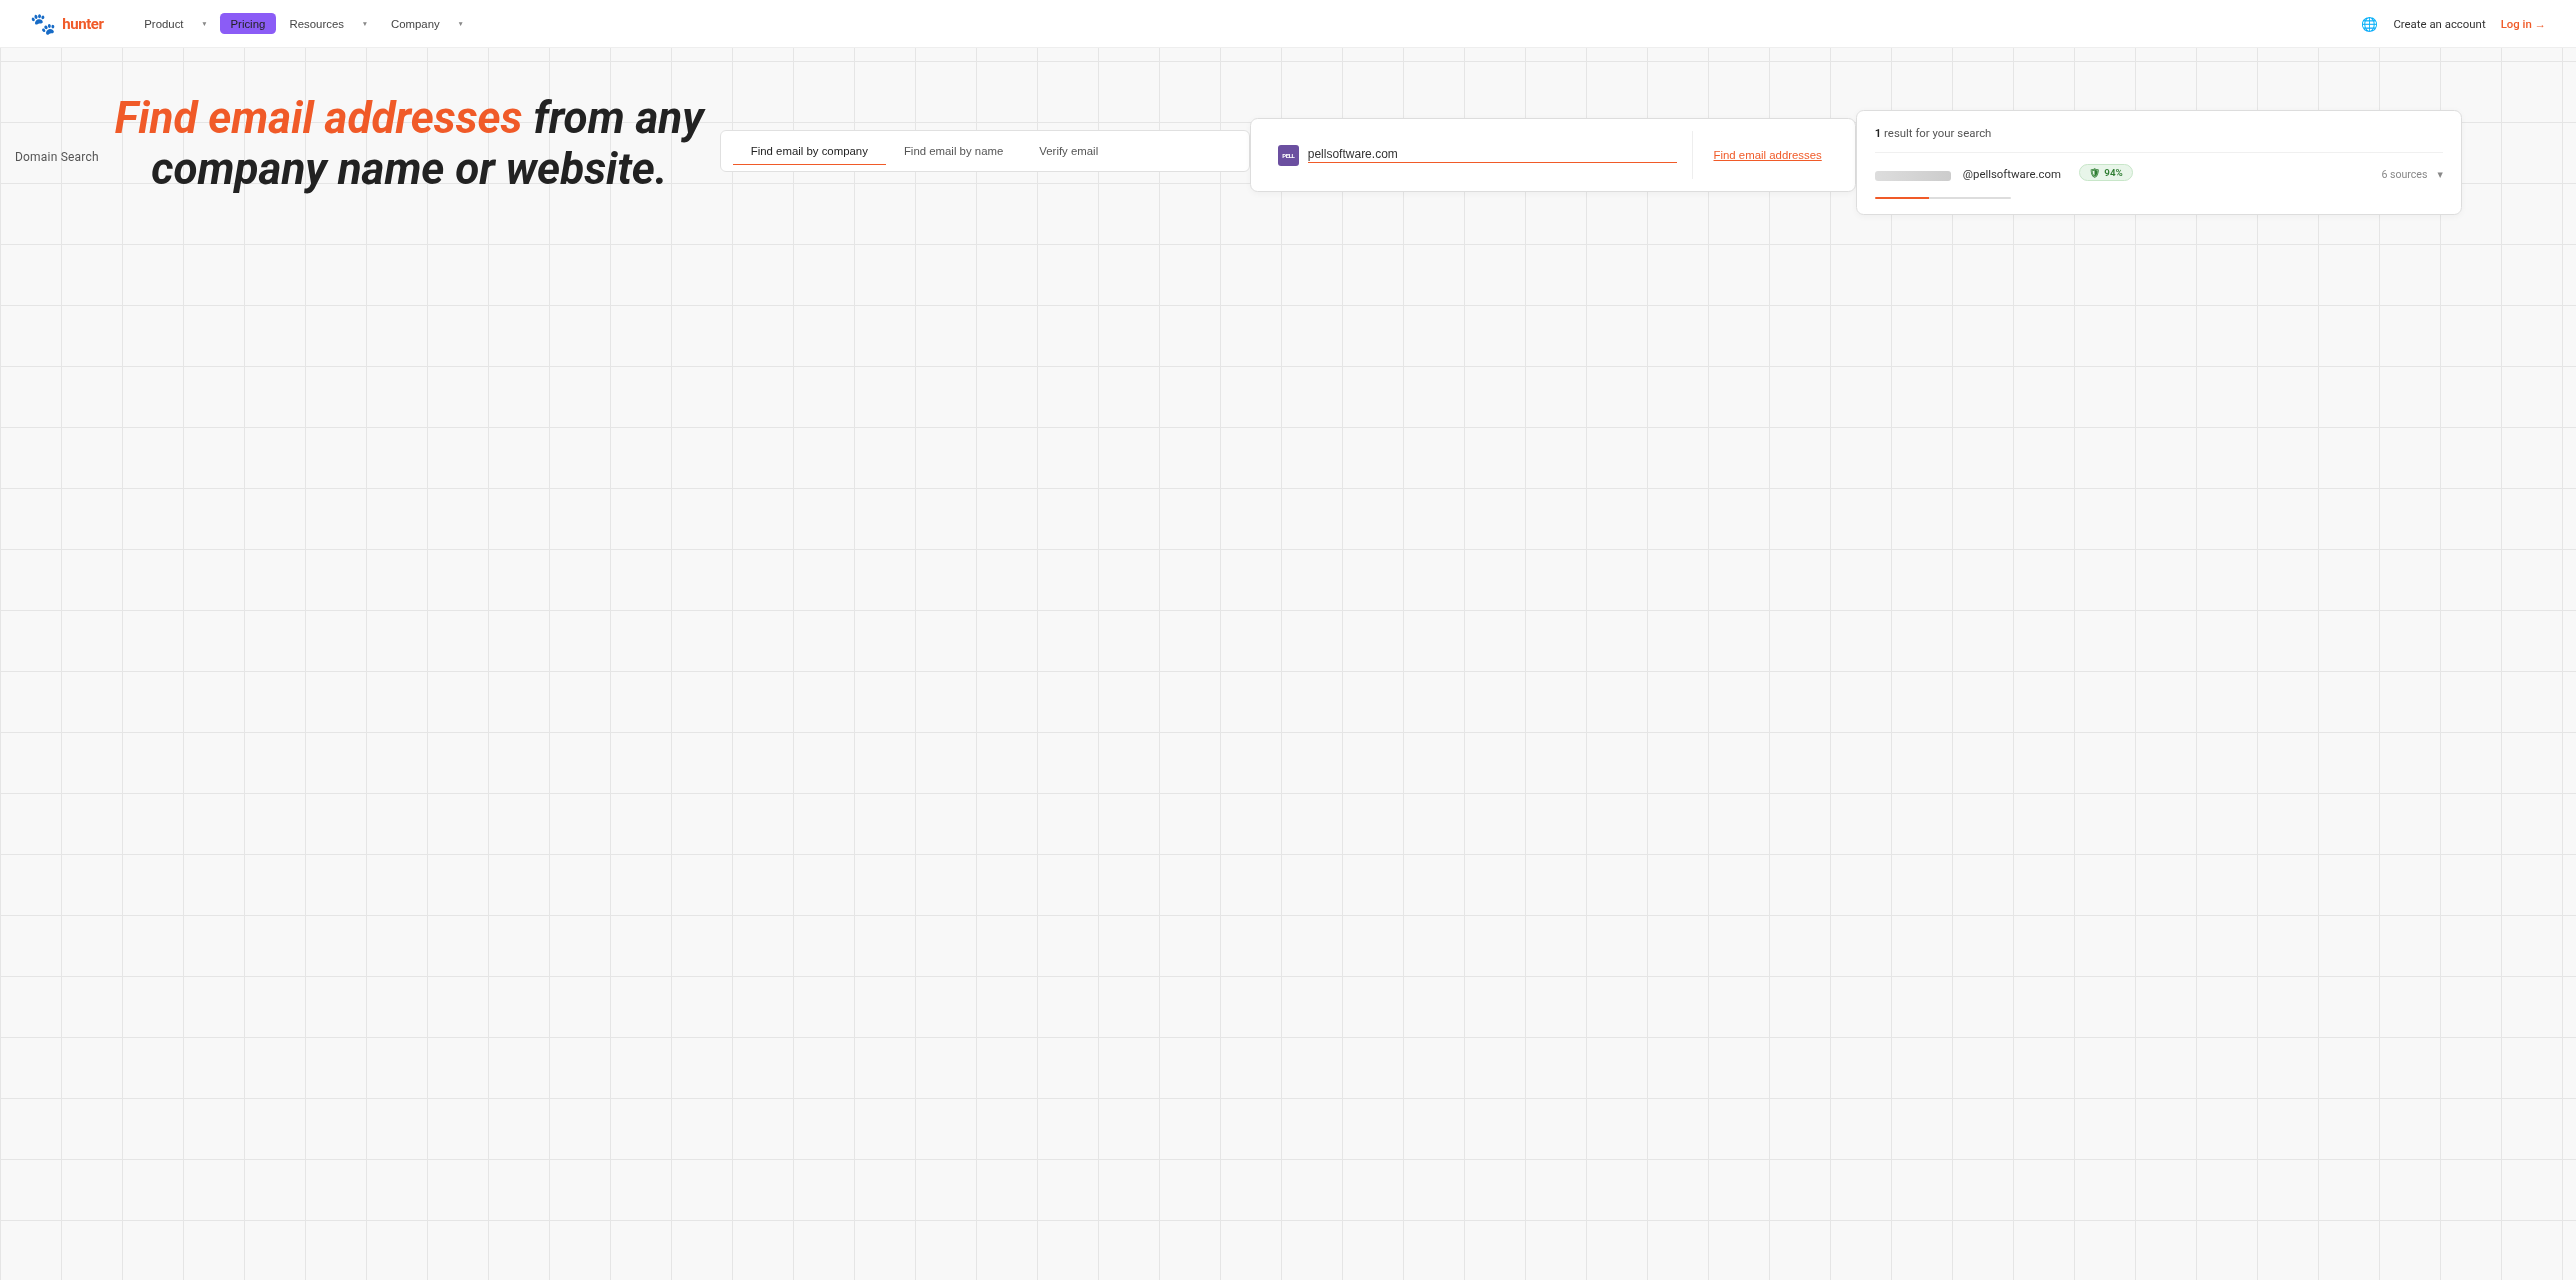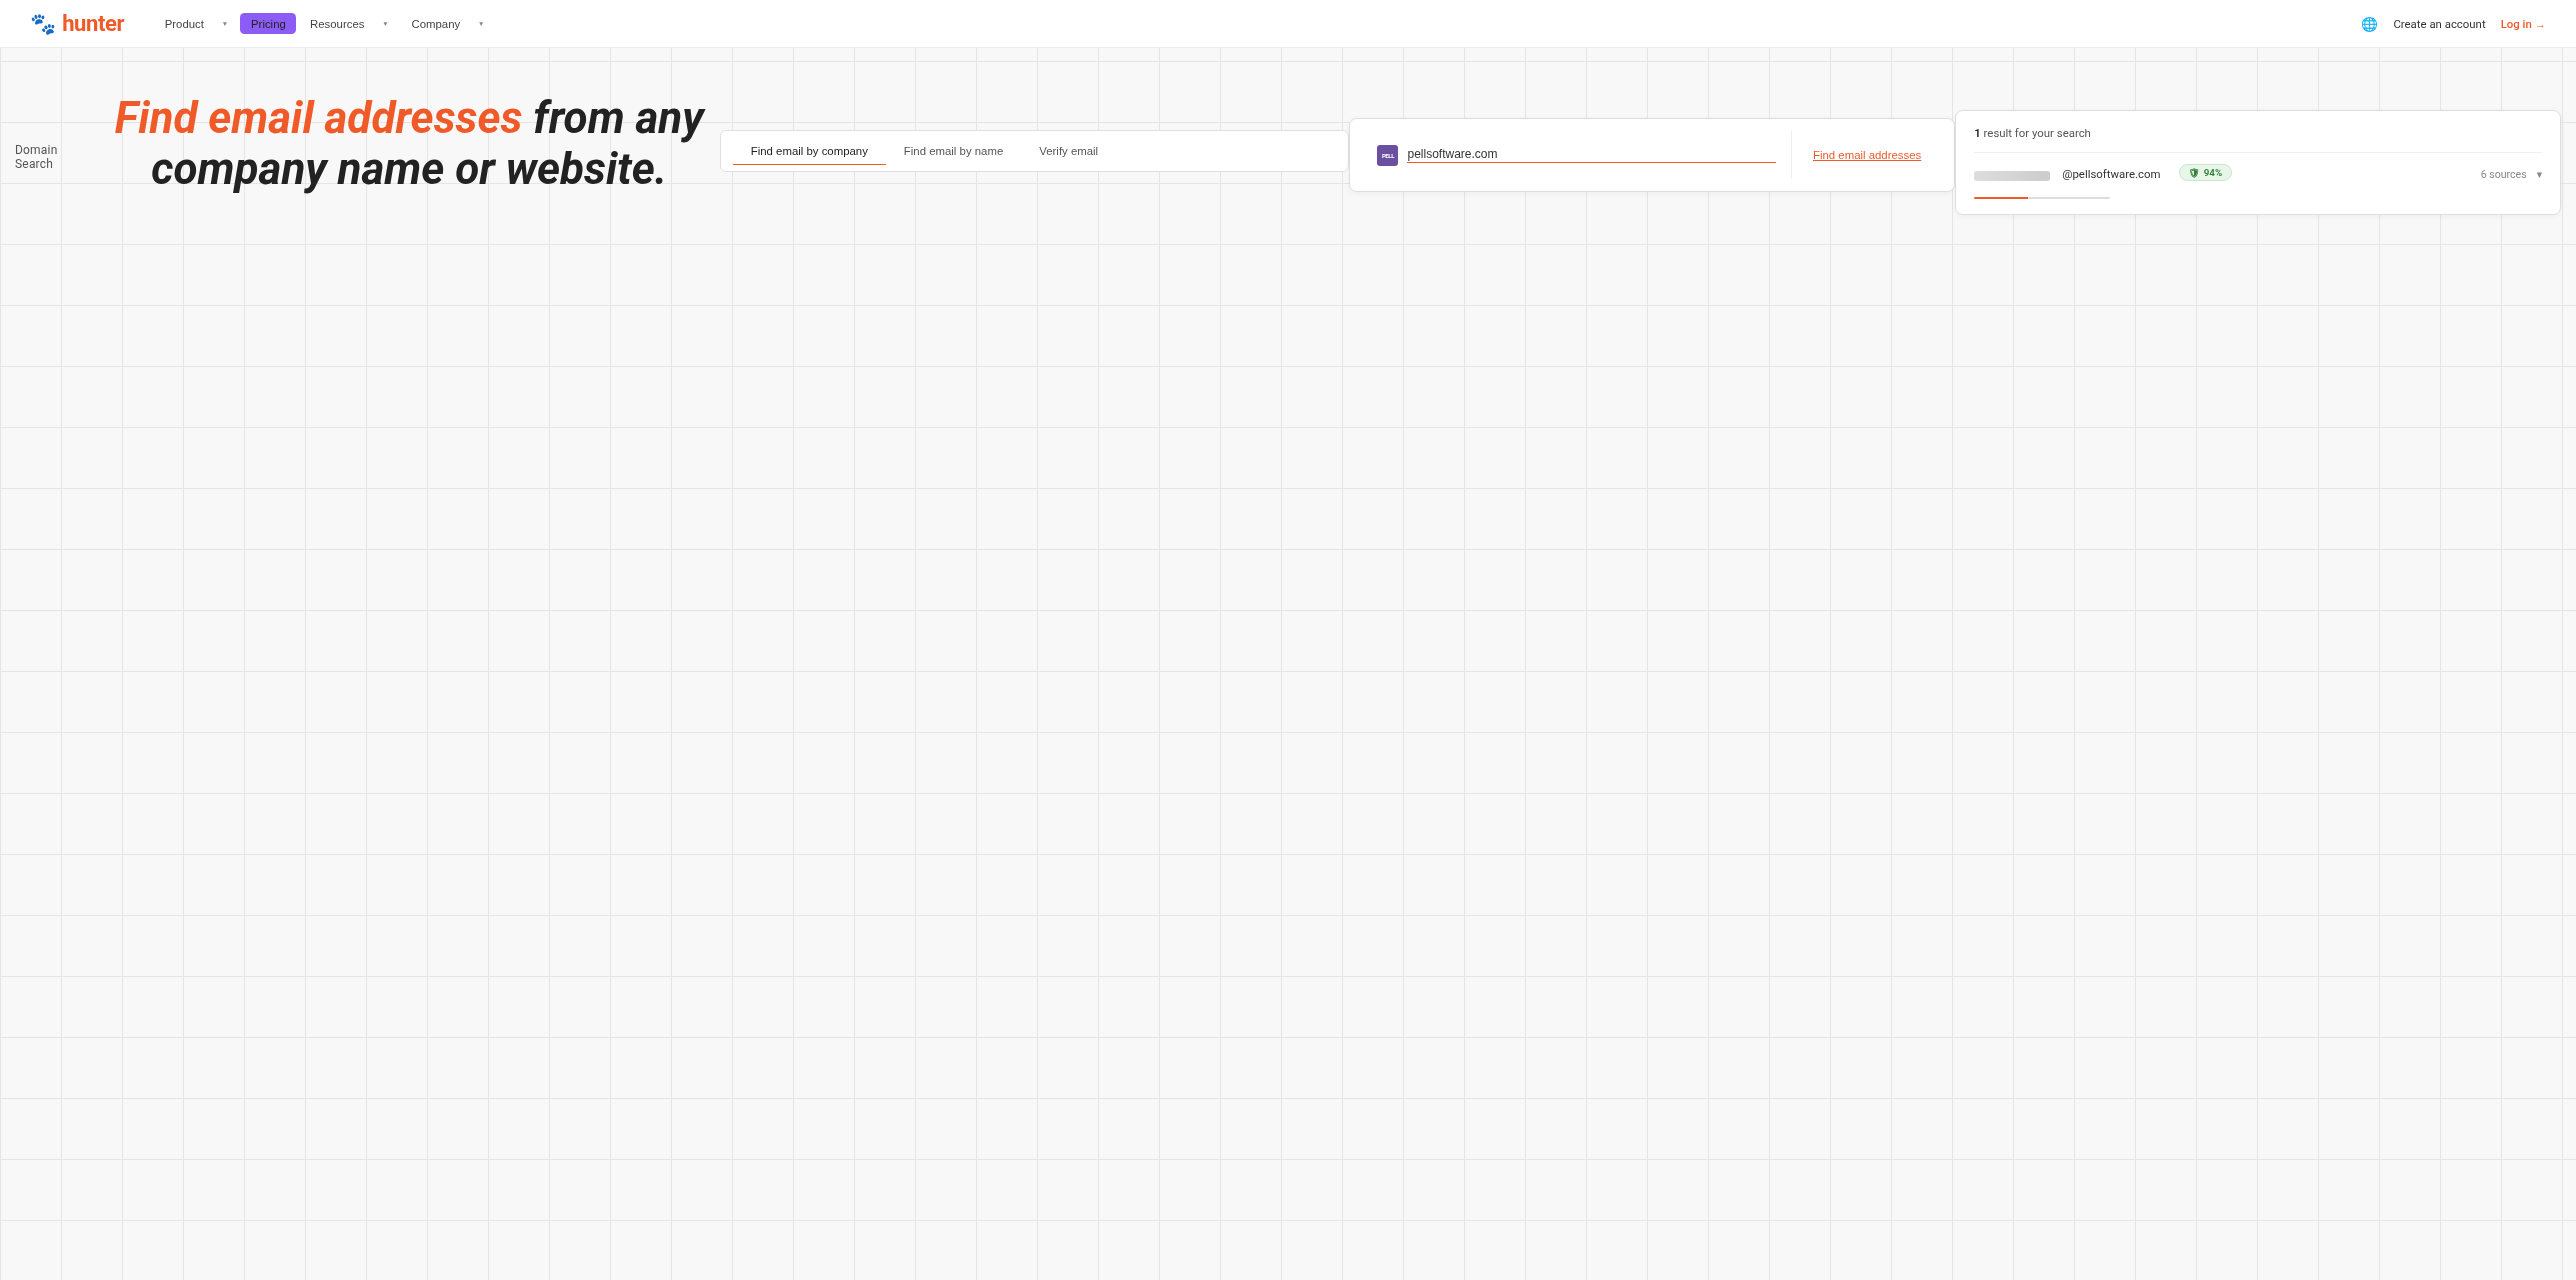--- a/index.html
+++ b/index.html
@@ -42,21 +42,21 @@
       text-decoration: none;
     }
 
     .logo-icon {
       color: #f05a28;
       font-size: 21px;
     }
 
     .logo-text {
       color: #f05a28;
-      font-size: 22px;
+      font-size: 15px;
       font-weight: 700;
       letter-spacing: -0.4px;
     }
 
     .nav-links {
       display: flex;
       align-items: center;
       gap: 3px;
       flex: 1;
     }
@@ -151,21 +151,21 @@
     
     .tab-strip {
       display: flex;
       align-items: center;
       background: #fff;
       border: 0.8px solid #e0e0e0;
       border-radius: 6px;
       padding: 6px 12px;
       gap: 0;
       margin-bottom: 23px;
-      width: 630px;
+      width: 530px;
       max-width: 100%;
     }
 
     .tab {
       padding: 7.6px 18px;
       font-size: 11.4px;
       color: #555;
       cursor: pointer;
       border-bottom: 1.5px solid transparent;
       white-space: nowrap;

